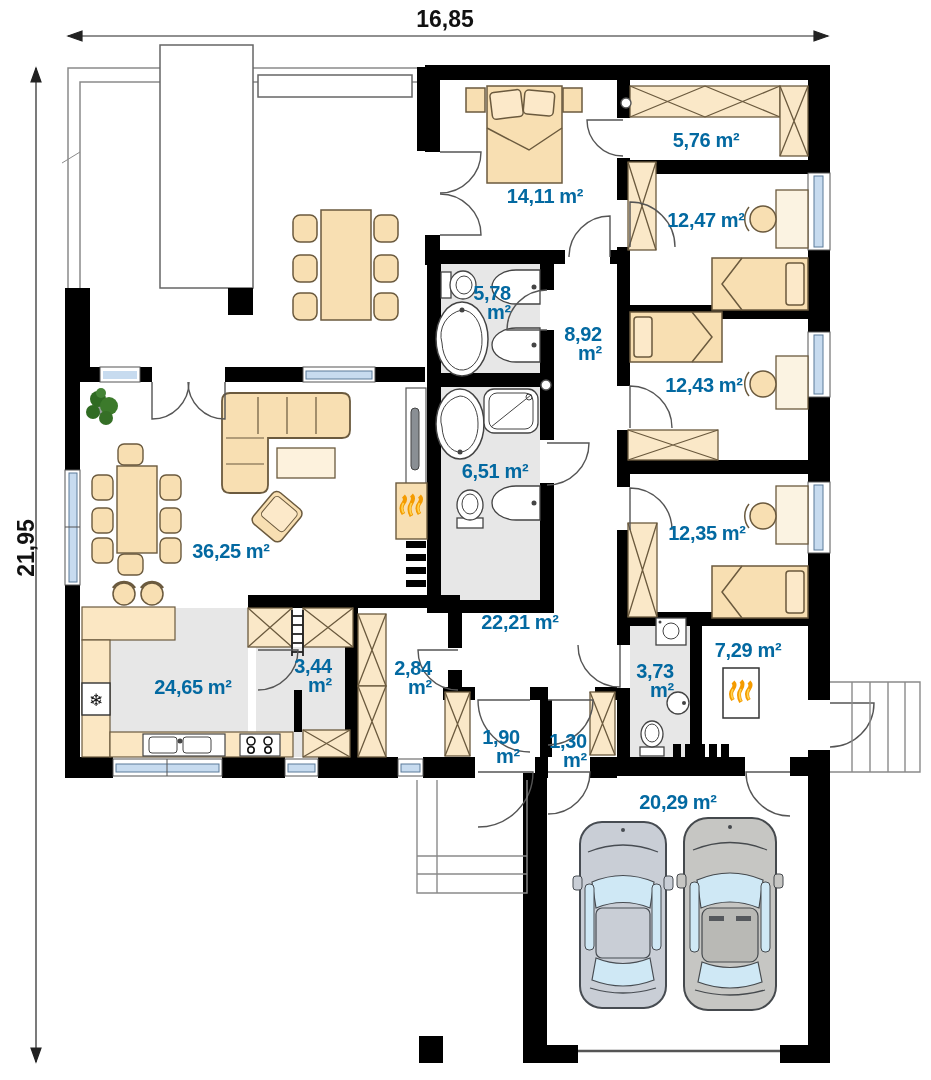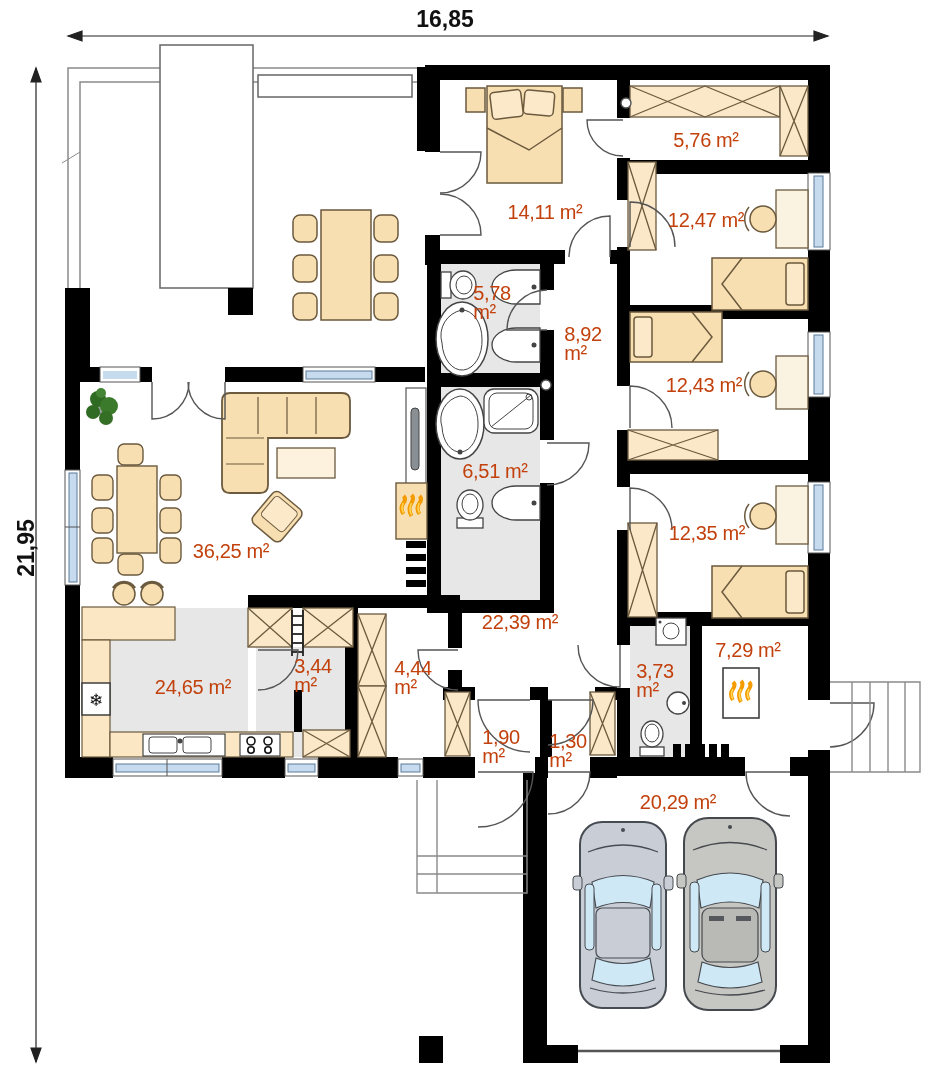--- a/index.html
+++ b/index.html
@@ -1,20 +1,20 @@
 <!DOCTYPE html>
 <html><head>
 <meta charset="utf-8">
 <style>
   html,body{margin:0;padding:0;background:#fff}
   #plan{position:relative;width:931px;height:1080px;background:#fff;font-family:"Liberation Sans",sans-serif;overflow:hidden}
   #plan svg{position:absolute;left:0;top:0}
-  .lbl{position:absolute;transform:translate(-50%,-50%);font-weight:normal;font-size:20px;color:#c2410c;white-space:nowrap;letter-spacing:-.3px}
+  .lbl{position:absolute;transform:translate(-50%,-50%);font-weight:bold;font-size:20px;color:#0369a1;white-space:nowrap;letter-spacing:-.3px}
   .lbl .u{margin-left:5px}
-  .stack{text-align:left;line-height:.95;white-space:normal}
+  .stack{text-align:right;line-height:.95;white-space:normal}
   .stack span{display:block}
   .stack .u{margin-left:0}
   .dim{position:absolute;transform:translate(-50%,-50%);font-weight:bold;font-size:23px;color:#111;white-space:nowrap}
   .dim.v{transform:translate(-50%,-50%) rotate(-90deg)}
 </style>
 </head>
 <body>
 
 <div id="plan">
 <svg width="931" height="1080" viewBox="0 0 931 1080">
@@ -449,42 +449,42 @@
     <line x1="36" y1="68" x2="36" y2="1062"></line>
     <polygon points="36,68 31,82 41,82"></polygon>
     <polygon points="36,1062 31,1048 41,1048"></polygon>
   </g>
 </svg>
 
 <div class="dim" style="left:445px;top:19px">16,85</div>
 <div class="dim v" style="left:26px;top:548px">21,95</div>
 
 <div class="lbl" style="left:231px;top:551px"><span>36,25</span><span class="u">m²</span></div>
-<div class="lbl" style="left:545px;top:212px"><span>14,11</span><span class="u">m²</span></div>
+<div class="lbl" style="left:545px;top:196px"><span>14,11</span><span class="u">m²</span></div>
 <div class="lbl" style="left:706px;top:140px"><span>5,76</span><span class="u">m²</span></div>
 <div class="lbl" style="left:706px;top:220px"><span>12,47</span><span class="u">m²</span></div>
 <div class="lbl stack" style="left:492px;top:303px">
       <span>5,78</span>
       <span class="u">m²</span>
     </div>
 <div class="lbl stack" style="left:583px;top:344px">
       <span>8,92</span>
       <span class="u">m²</span>
     </div>
 <div class="lbl" style="left:704px;top:385px"><span>12,43</span><span class="u">m²</span></div>
 <div class="lbl" style="left:495px;top:471px"><span>6,51</span><span class="u">m²</span></div>
 <div class="lbl" style="left:707px;top:533px"><span>12,35</span><span class="u">m²</span></div>
-<div class="lbl" style="left:520px;top:622px"><span>22,39</span><span class="u">m²</span></div>
+<div class="lbl" style="left:520px;top:622px"><span>22,21</span><span class="u">m²</span></div>
 <div class="lbl" style="left:193px;top:687px"><span>24,65</span><span class="u">m²</span></div>
 <div class="lbl stack" style="left:313px;top:676px">
       <span>3,44</span>
       <span class="u">m²</span>
     </div>
 <div class="lbl stack" style="left:413px;top:678px">
-      <span>4,44</span>
+      <span>2,84</span>
       <span class="u">m²</span>
     </div>
 <div class="lbl stack" style="left:501px;top:747px">
       <span>1,90</span>
       <span class="u">m²</span>
     </div>
 <div class="lbl stack" style="left:568px;top:751px">
       <span>1,30</span>
       <span class="u">m²</span>
     </div>

